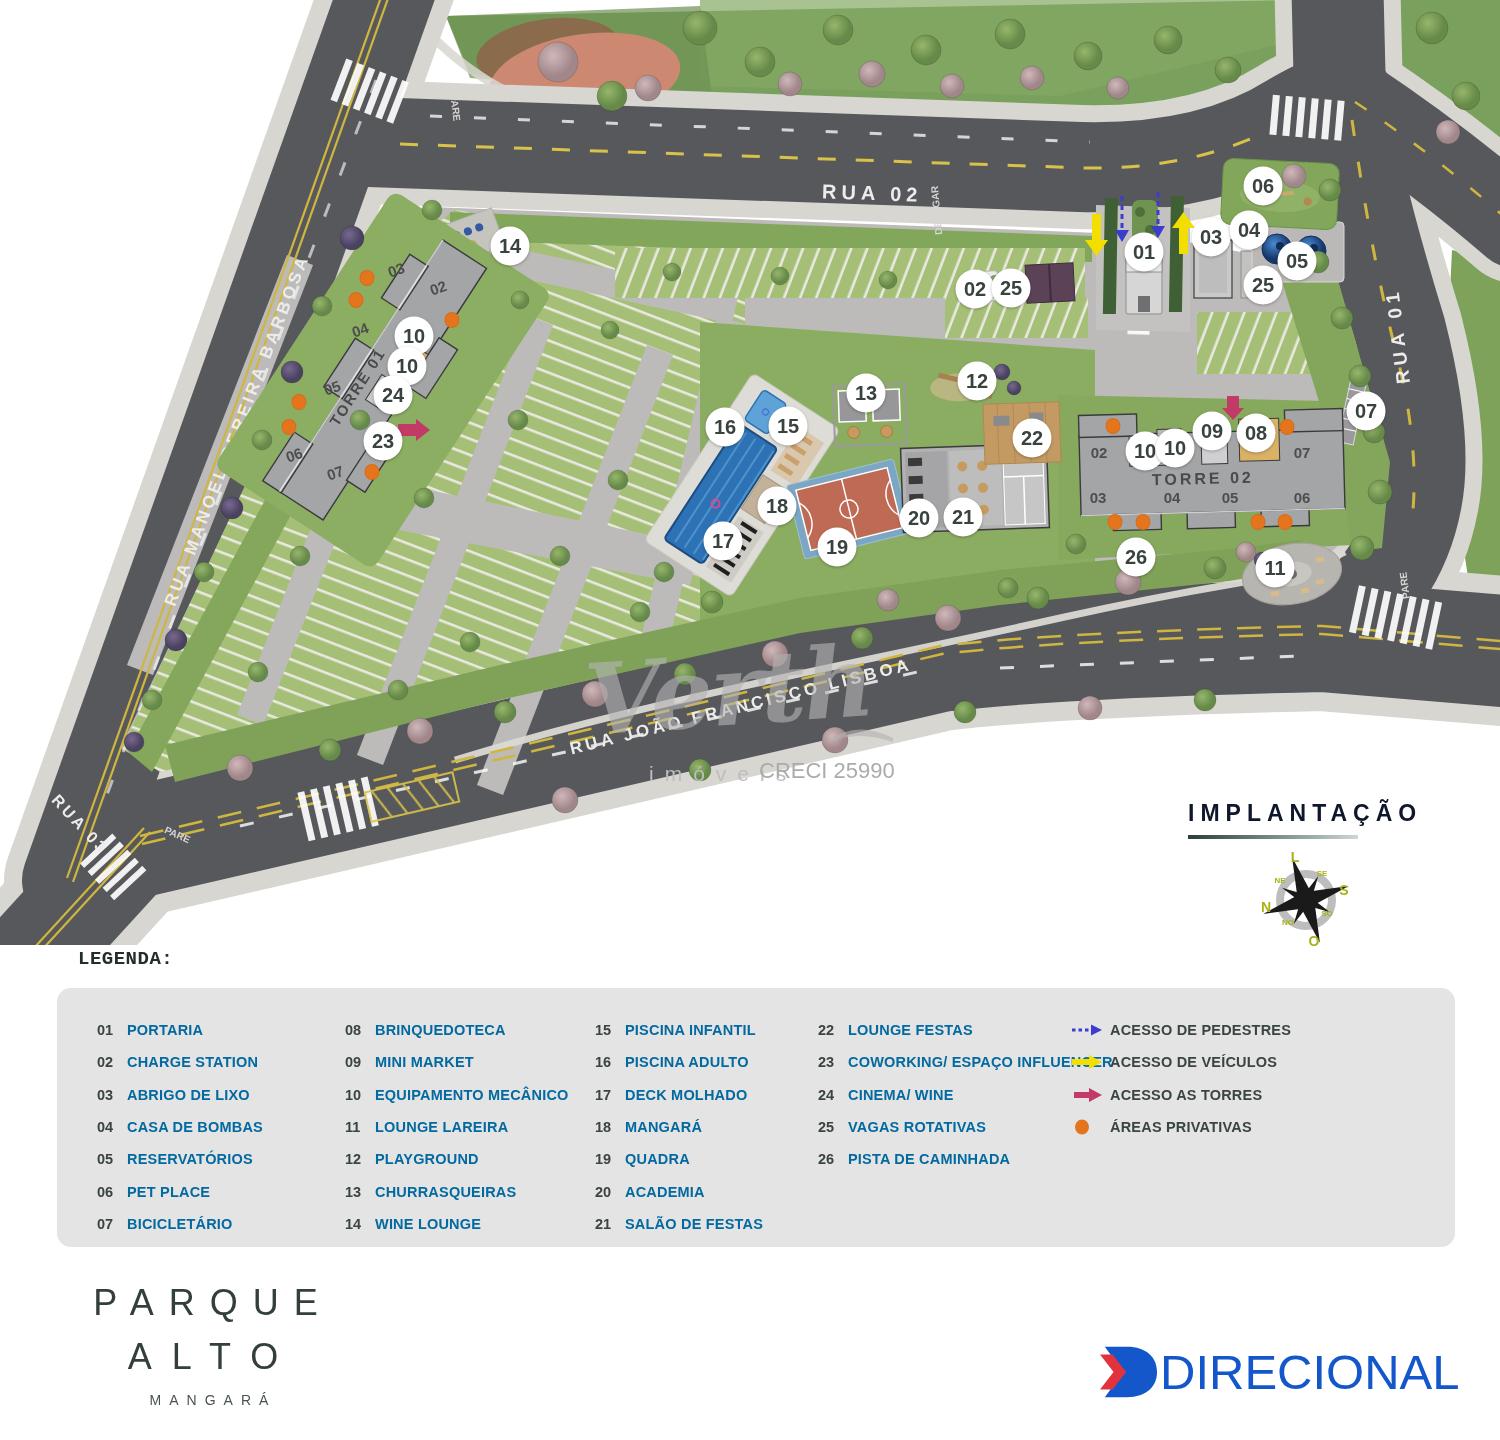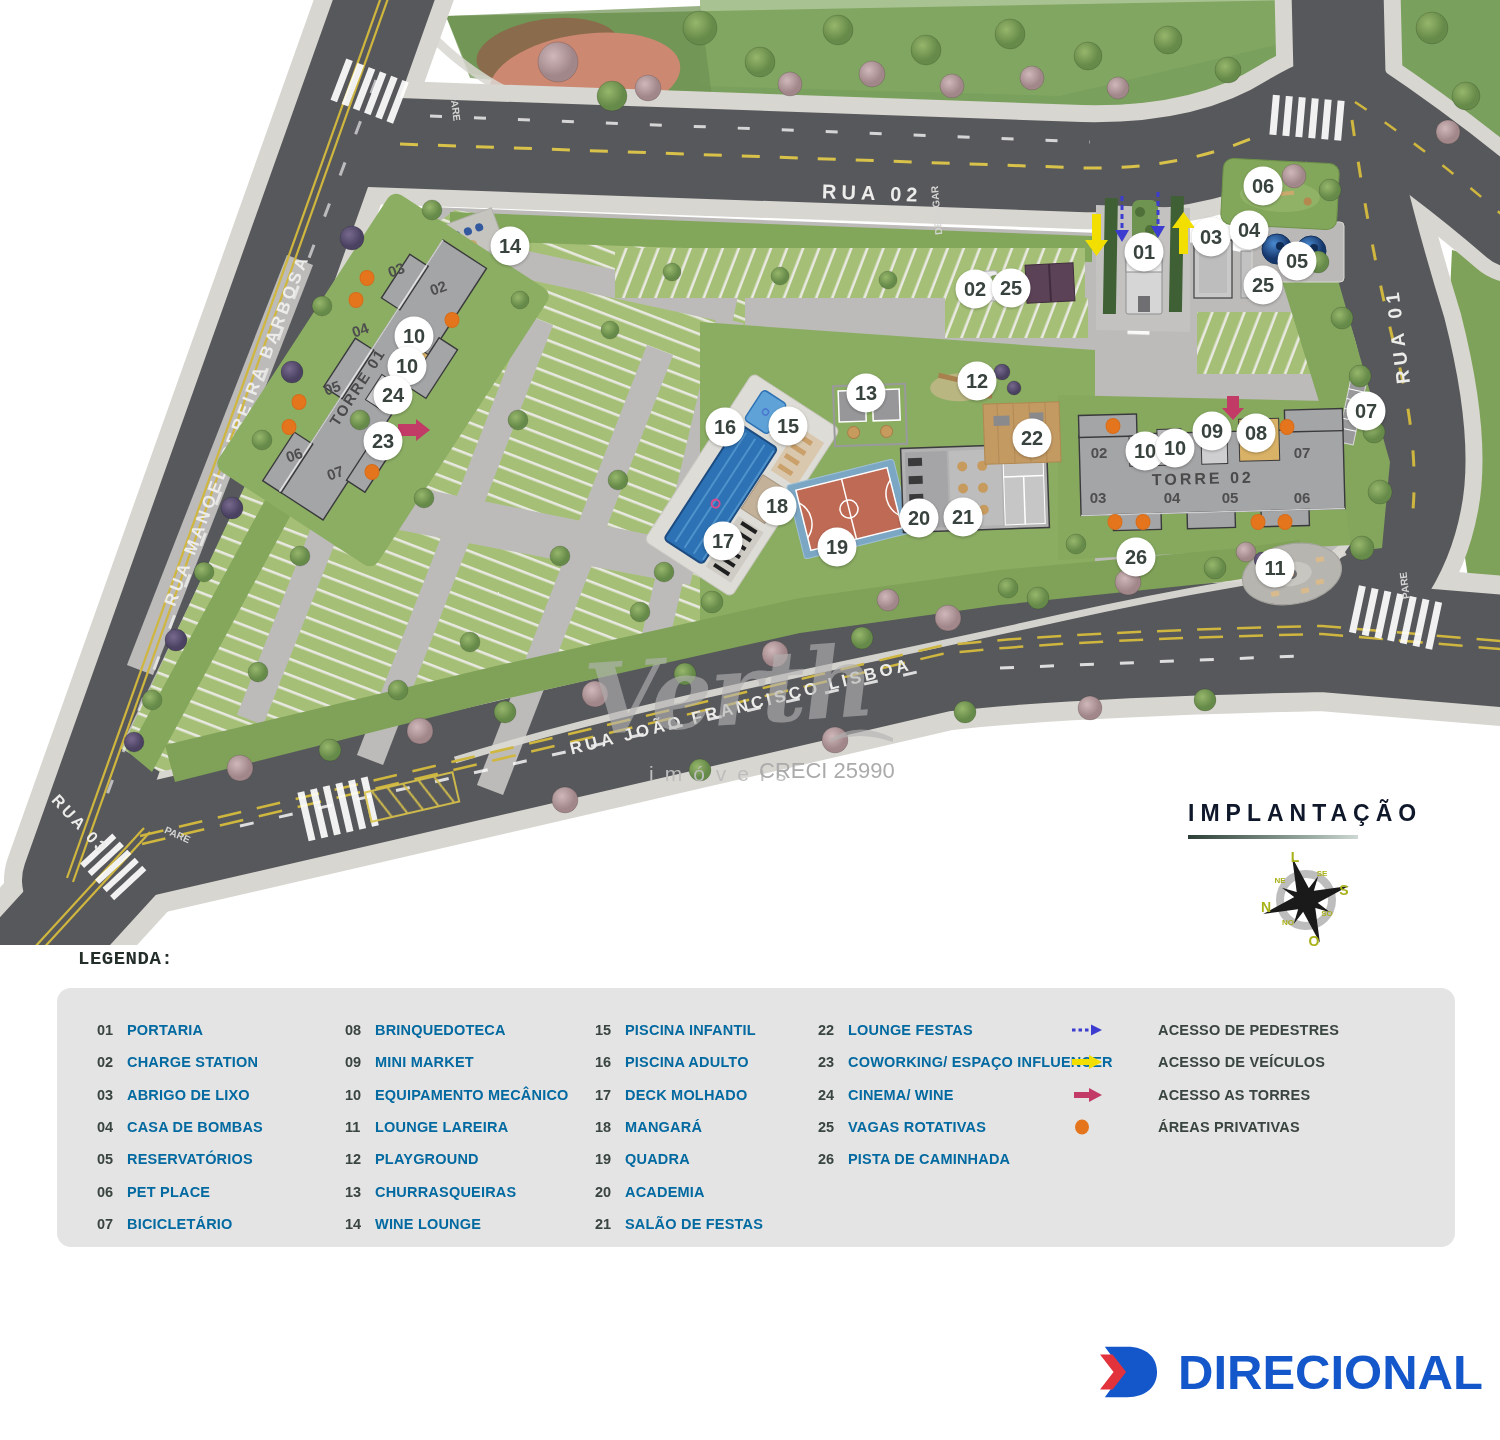--- a/index.html
+++ b/index.html
@@ -31,30 +31,30 @@
   .legend-title{position:absolute;left:78px;top:948px;font-size:19px;font-weight:700;
                 letter-spacing:.5px;color:#242e29;font-family:Liberation Mono, monospace;}
   .legend-box{position:absolute;left:57px;top:988px;width:1398px;height:259px;background:#e3e4e3;
               border-radius:14px;}
   .lcol{position:absolute;top:26px;}
   .lcol1{left:40px;}  .lcol2{left:288px;} .lcol3{left:538px;} .lcol4{left:761px;}
   .acol{position:absolute;top:26px;left:1013px;}
   .lrow{display:flex;align-items:center;height:32.3px;}
   .lnum{width:30px;font-size:14.5px;font-weight:700;color:#3a4540;}
   .llab{font-size:14.5px;font-weight:700;color:#0369a1;letter-spacing:.2px;white-space:nowrap;}
-  .arow{display:flex;align-items:center;height:32.3px;gap:48px;}
+  .arow{display:flex;align-items:center;height:32.3px;}
   .aicon{width:40px;display:flex;align-items:center;}
   .alab{font-size:14.5px;font-weight:700;color:#3a4540;letter-spacing:.2px;white-space:nowrap;}
   
   .brand{position:absolute;left:68px;top:1282px;width:290px;text-align:center;color:#333f39;}
   .brand-l1{font-size:36px;letter-spacing:15px;font-weight:400;}
   .brand-l2{font-size:36px;letter-spacing:20px;font-weight:400;margin-top:12px;}
   .brand-l3{font-size:14px;letter-spacing:8px;font-weight:400;margin-top:14px;color:#49544e;}
   .dev{position:absolute;left:1100px;top:1344px;display:flex;align-items:center;}
-  .dev-name{font-size:49px;font-weight:700;color:#1457cb;letter-spacing:0px;margin-left:20px;}
+  .dev-name{font-size:49px;font-weight:400;color:#1457cb;letter-spacing:0px;margin-left:2px;}
 </style>
 </head>
 <body>
 
 <div class="stage">
 
 <svg id="plan" width="1500" height="945" viewBox="0 0 1500 945">
   <defs>
     <radialGradient id="gG" cx="38%" cy="35%">
           <stop offset="0%" stop-color="#96b66b"></stop>
@@ -741,20 +741,25 @@
           <span class="aicon">
             <svg width="34" height="16" viewBox="0 0 34 16">
               <ellipse cx="12" cy="8" rx="7" ry="7.5" fill="#e5751d"></ellipse>
             </svg>
           </span>
           <span class="alab">ÁREAS PRIVATIVAS</span>
         </div>
       </div>
 </div>
 
+<div class="brand">
+  <div class="brand-l1">PARQUE</div>
+  <div class="brand-l2">ALTO</div>
+  <div class="brand-l3">MANGARÁ</div>
+</div>
 
 <div class="dev">
   <svg width="58" height="54" viewBox="0 0 60 54">
     <path d="M5,1 H28 C48,1 59,12 59,27 C59,42 48,53 28,53 H5 L24,27 Z" fill="#1457cb"></path>
     <polygon points="0,9 13,9 27,27 13,45 0,45 14,27" fill="#e2333c"></polygon>
   </svg>
   <span class="dev-name">DIRECIONAL</span>
 </div>
 
 </div>

